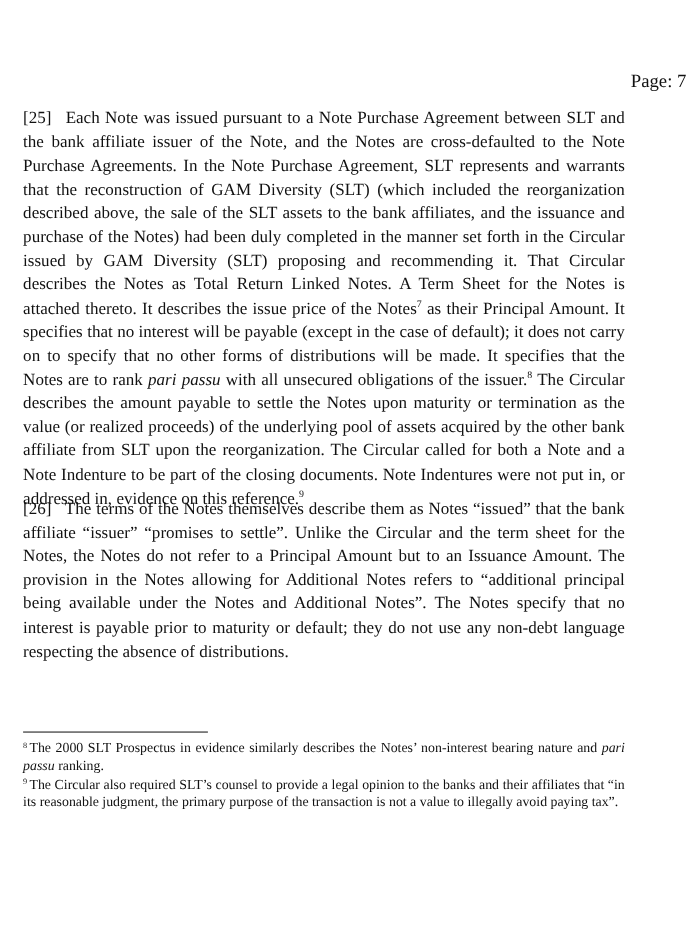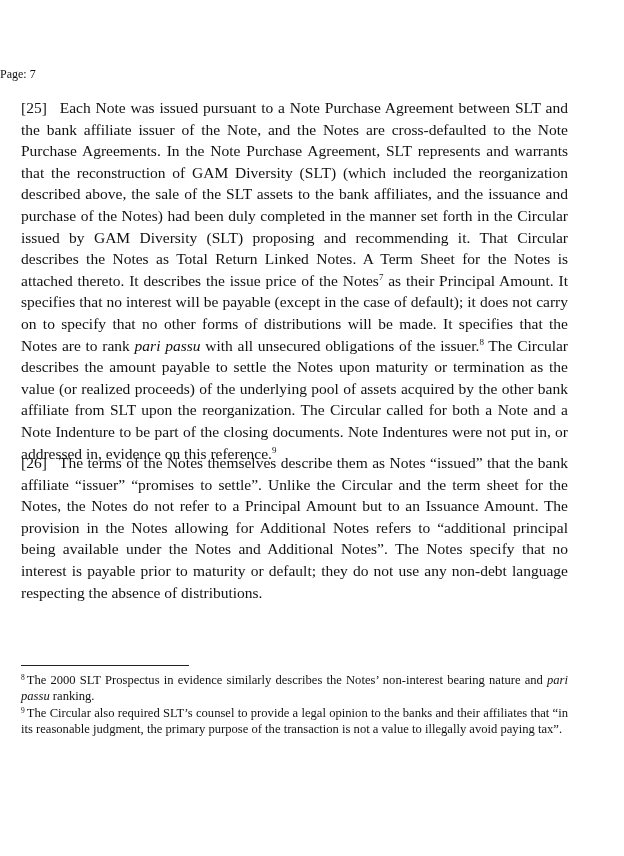--- a/index.html
+++ b/index.html
@@ -13,22 +13,22 @@
       position: relative;
       overflow: hidden;
       font-family: "Liberation Serif", "DejaVu Serif", serif;
       color: #111111;
     }
     .page-header {
       position: absolute;
       top: 64px;
       left: 0;
       width: 624px;
-      text-align: left;
-      font-size: 12px;
+      text-align: right;
+      font-size: 17px;
       line-height: 20px;
     }
     .para {
       position: absolute;
       left: 21px;
       width: 547px;
       font-size: 15.5px;
       line-height: 21.6px;
       text-align: justify;
       margin: 0;

